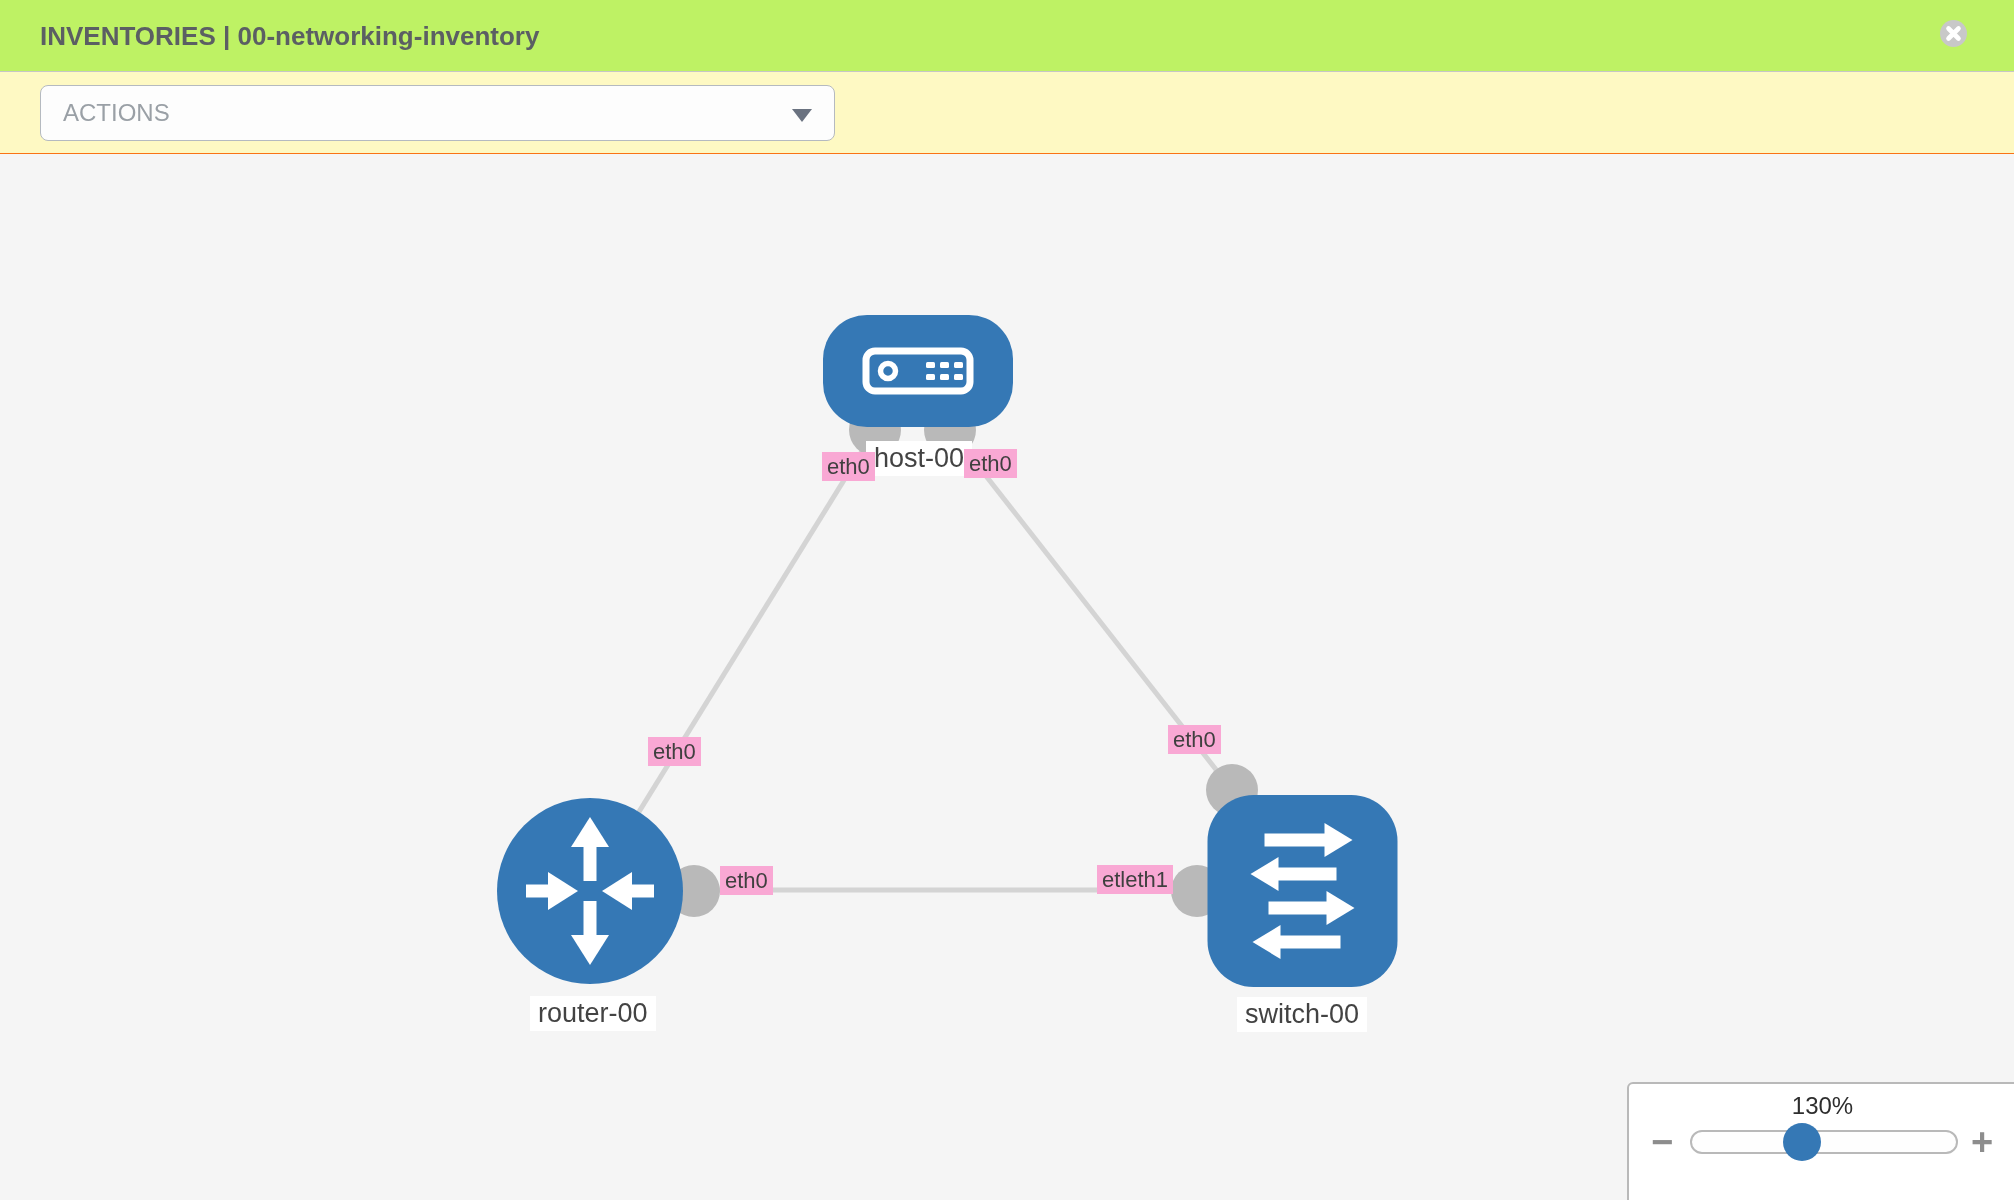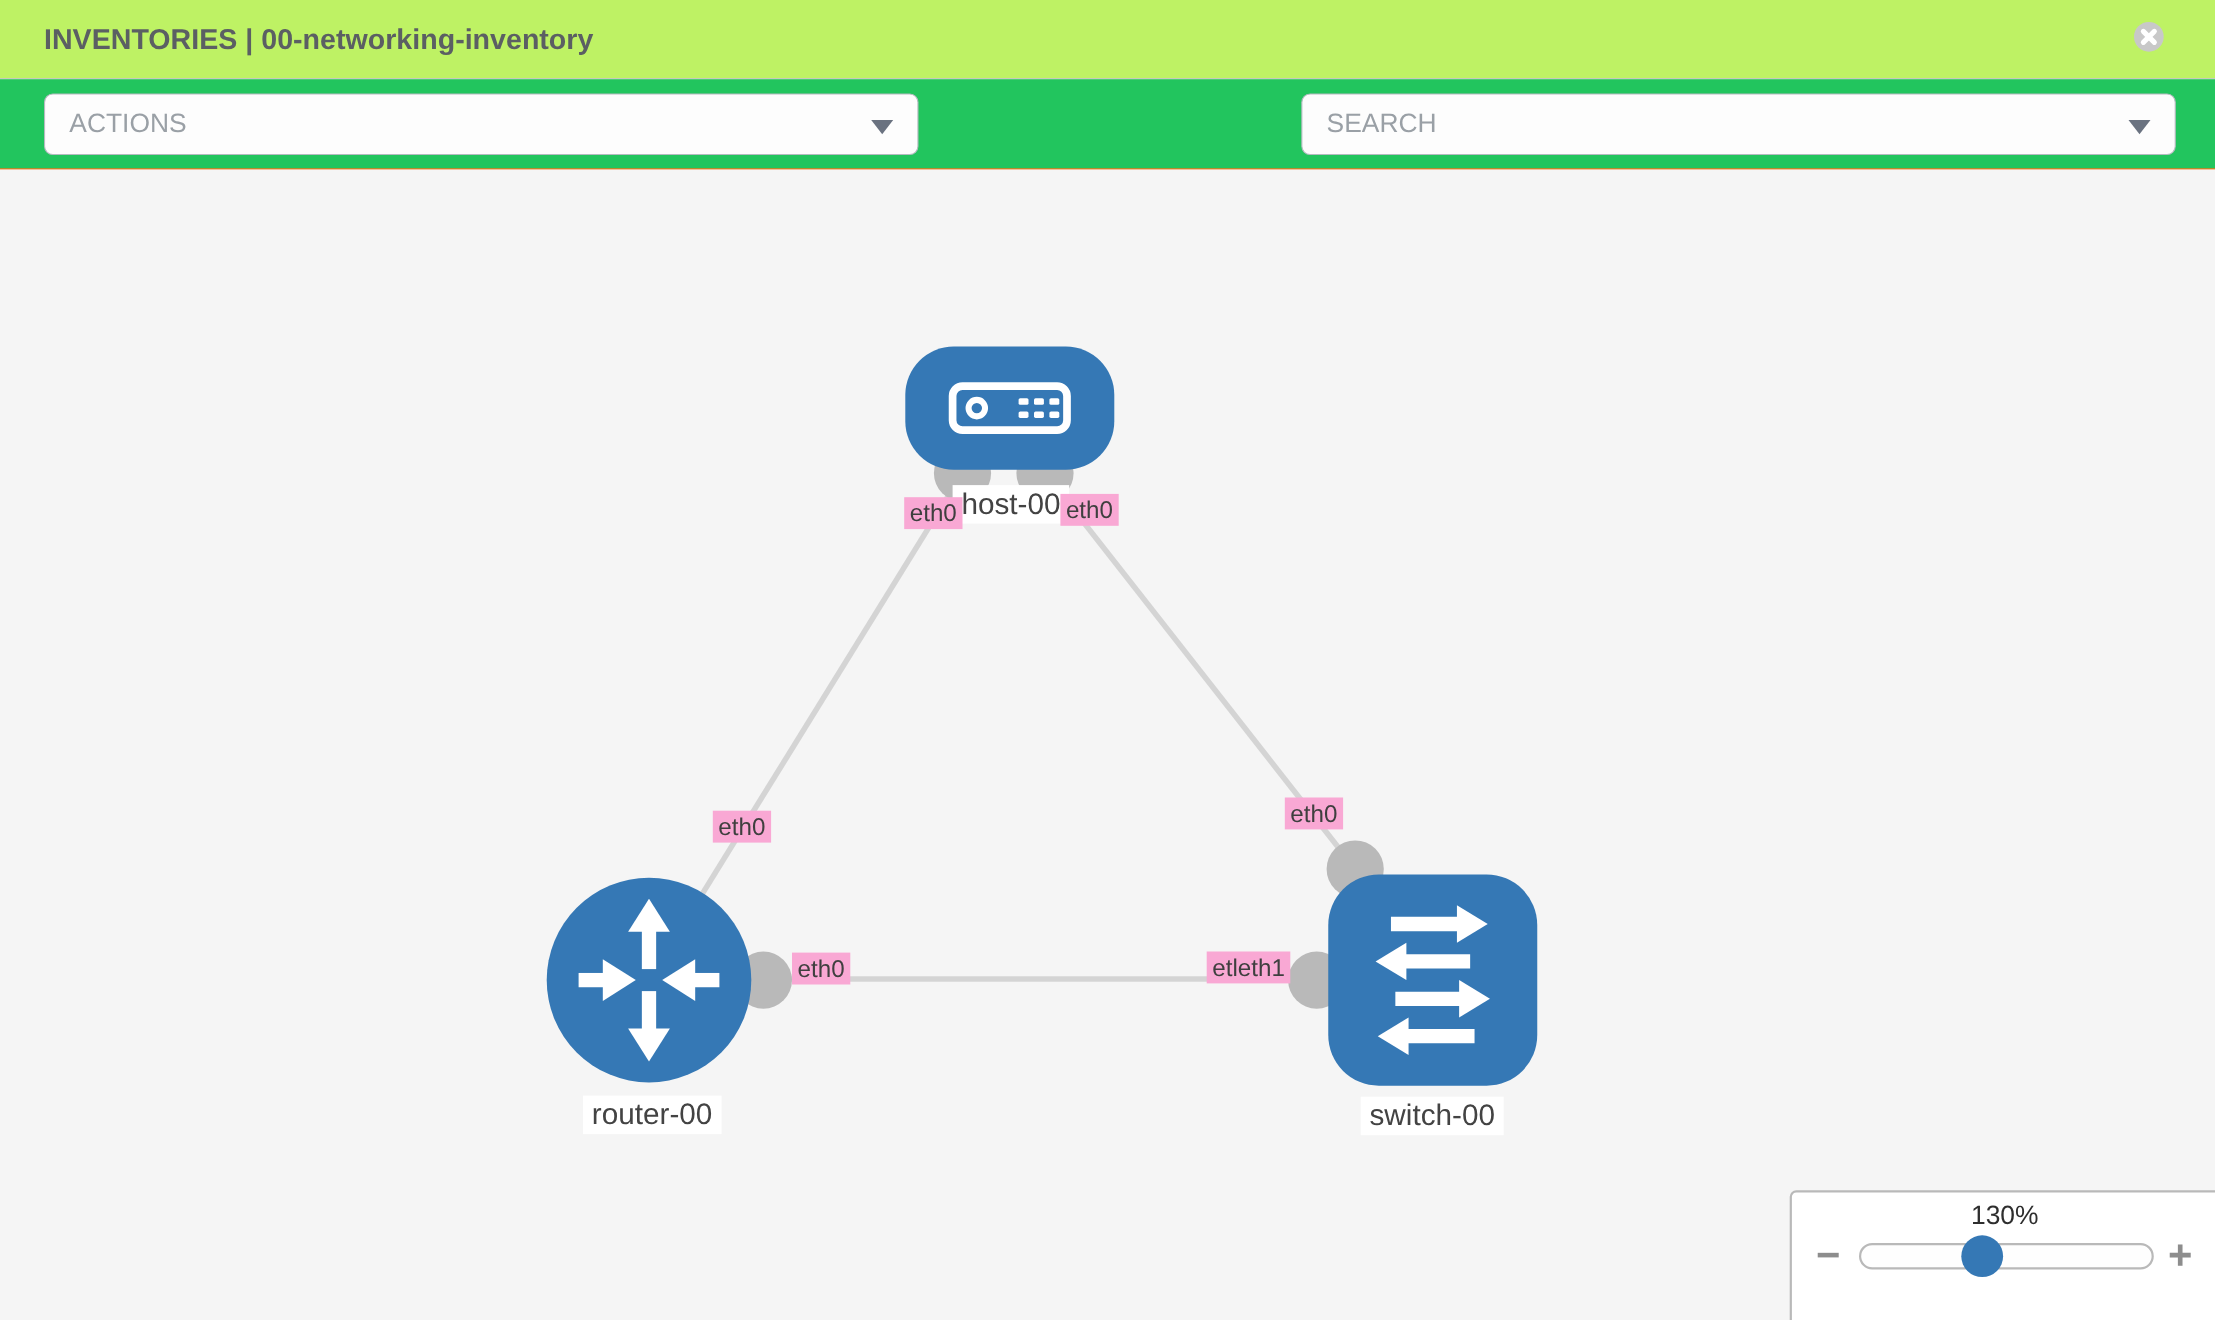--- a/index.html
+++ b/index.html
@@ -17,21 +17,21 @@
   .page-title{
     position:absolute;left:40px;top:50%;transform:translateY(-50%);
     font-size:26px;font-weight:700;color:#5b5f63;white-space:nowrap;
   }
   .close-btn{
     position:absolute;left:1939px;top:19px;width:29px;height:29px;cursor:pointer;
   }
   
   .toolbar{
     position:absolute;left:0;top:72px;width:2014px;height:81px;
-    background:#22c55e;border-bottom:3px solid #f97316;
+    background:#fef9c3;border-bottom:3px solid #f97316;
   }
   .select-box{
     position:absolute;top:13px;height:56px;box-sizing:border-box;
     background:#fdfdfd;border:1px solid #b5bac0;border-radius:8px;
   }
   .actions-box{left:40px;width:795px;cursor:pointer;}
   .search-box{left:1183px;width:795px;}
   .select-label{
     position:absolute;left:22px;top:50%;transform:translateY(-50%);
     font-size:24px;color:#9aa0a6;
@@ -115,24 +115,20 @@
     </svg>
   </div>
   <div class="tool-btn key-btn">
     <svg width="36" height="36" viewBox="0 0 512 512">
       <g transform="scale(-1,1) translate(-512,0)">
         <path fill="#6d7680" d="M512 176.001C512 273.203 433.202 352 336 352c-11.22 0-22.19-1.062-32.827-3.069l-24.012 27.014A23.999 23.999 0 0 1 261.223 384H224v40c0 13.255-10.745 24-24 24h-40v40c0 13.255-10.745 24-24 24H24c-13.255 0-24-10.745-24-24v-78.059c0-6.365 2.529-12.47 7.029-16.971l161.802-161.802C166.885 218.651 160 197.797 160 176 160 78.798 238.797.001 336 .001 433.488-.001 512 78.511 512 176.001zm-176-80c0 44.183 35.817 80 80 80s80-35.817 80-80-35.817-80-80-80-80 35.817-80 80z"></path>
       </g>
     </svg>
   </div>
 
-  <div class="select-box search-box">
-    <input class="search-input" type="text" placeholder="SEARCH" style="">
-    <span class="caret"></span>
-  </div>
 </div>
 
 <div class="canvas">
   <svg class="topo-svg" width="2014" height="1046" viewBox="0 0 2014 1046">
 
     <g stroke="#d4d4d4" stroke-width="5">
       <line x1="875" y1="276" x2="590" y2="737"></line>
       <line x1="950" y1="276" x2="1232" y2="636"></line>
       <line x1="660" y1="736" x2="1232" y2="736"></line>
     </g>

